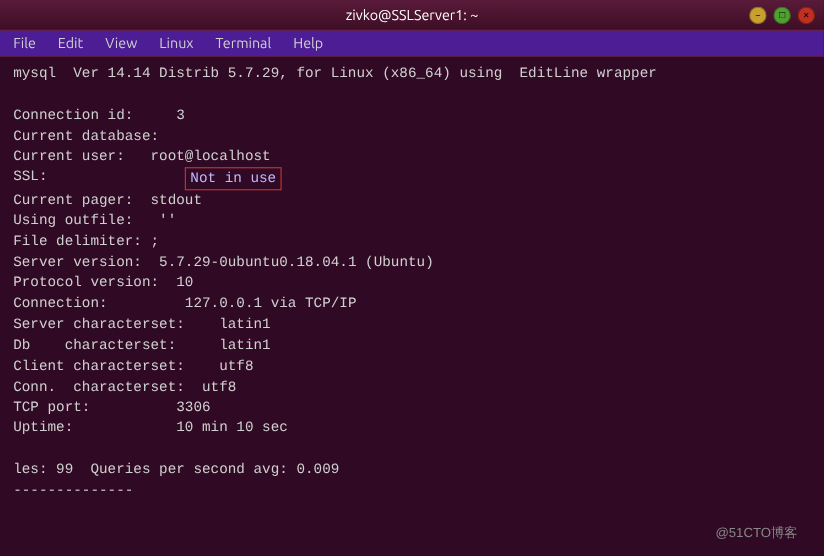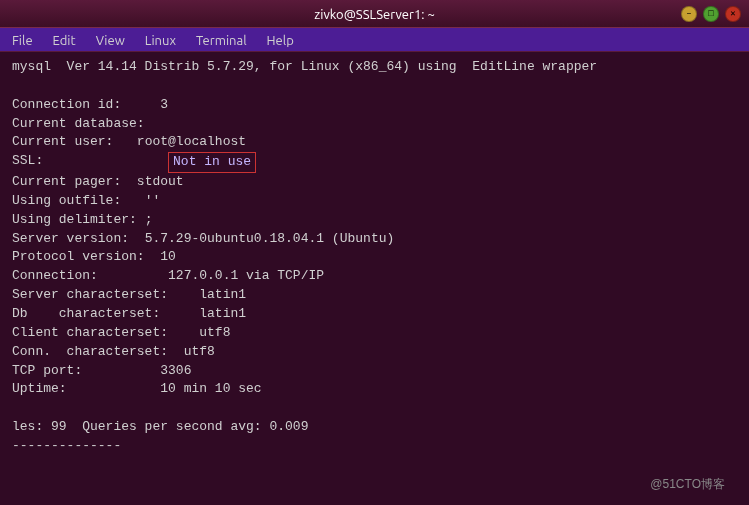--- a/index.html
+++ b/index.html
@@ -119,21 +119,21 @@
   <div class="line"><span>Connection id:</span>     <span>3</span></div>
   <div class="line"><span>Current database:</span></div>
   <div class="line"><span>Current user:</span>   <span>root@localhost</span></div>
   <div class="ssl-row">
     <span class="ssl-label">SSL:</span>
     <span style="white-space:pre">                </span>
     <span class="ssl-value-box">Not in use</span>
   </div>
   <div class="line"><span>Current pager:</span>  <span>stdout</span></div>
   <div class="line"><span>Using outfile:</span>   <span>''</span></div>
-  <div class="line"><span>Using delimiter:</span> <span>;</span></div>
+  <div class="line"><span>File delimiter:</span> <span>;</span></div>
   <div class="line"><span>Server version:</span>  <span>5.7.29-0ubuntu0.18.04.1 (Ubuntu)</span></div>
   <div class="line"><span>Protocol version:</span>  <span>10</span></div>
   <div class="line"><span>Connection:</span>         <span>127.0.0.1 via TCP/IP</span></div>
   <div class="line"><span>Server characterset:</span>    <span>latin1</span></div>
   <div class="line"><span>Db    characterset:</span>     <span>latin1</span></div>
   <div class="line"><span>Client characterset:</span>    <span>utf8</span></div>
   <div class="line"><span>Conn.  characterset:</span>  <span>utf8</span></div>
   <div class="line"><span>TCP port:</span>          <span>3306</span></div>
   <div class="line"><span>Uptime:</span>            <span>10 min 10 sec</span></div>
   <div class="line">&nbsp;</div>

